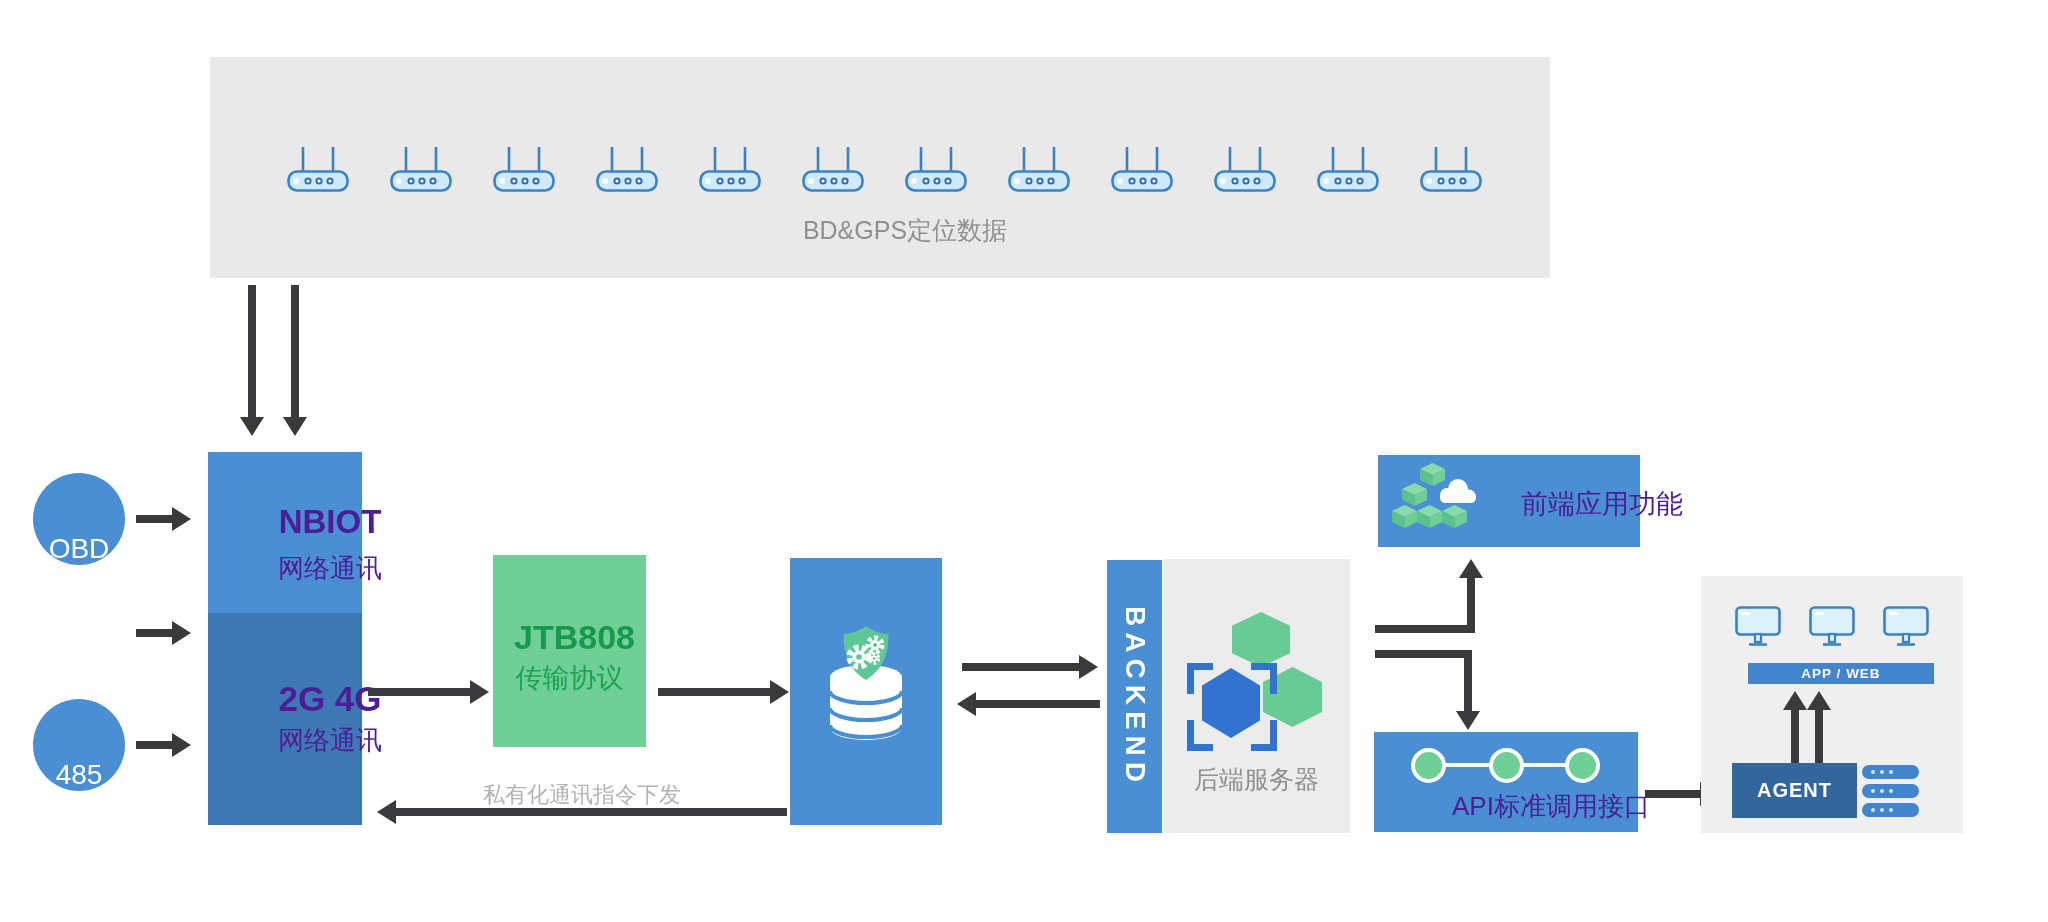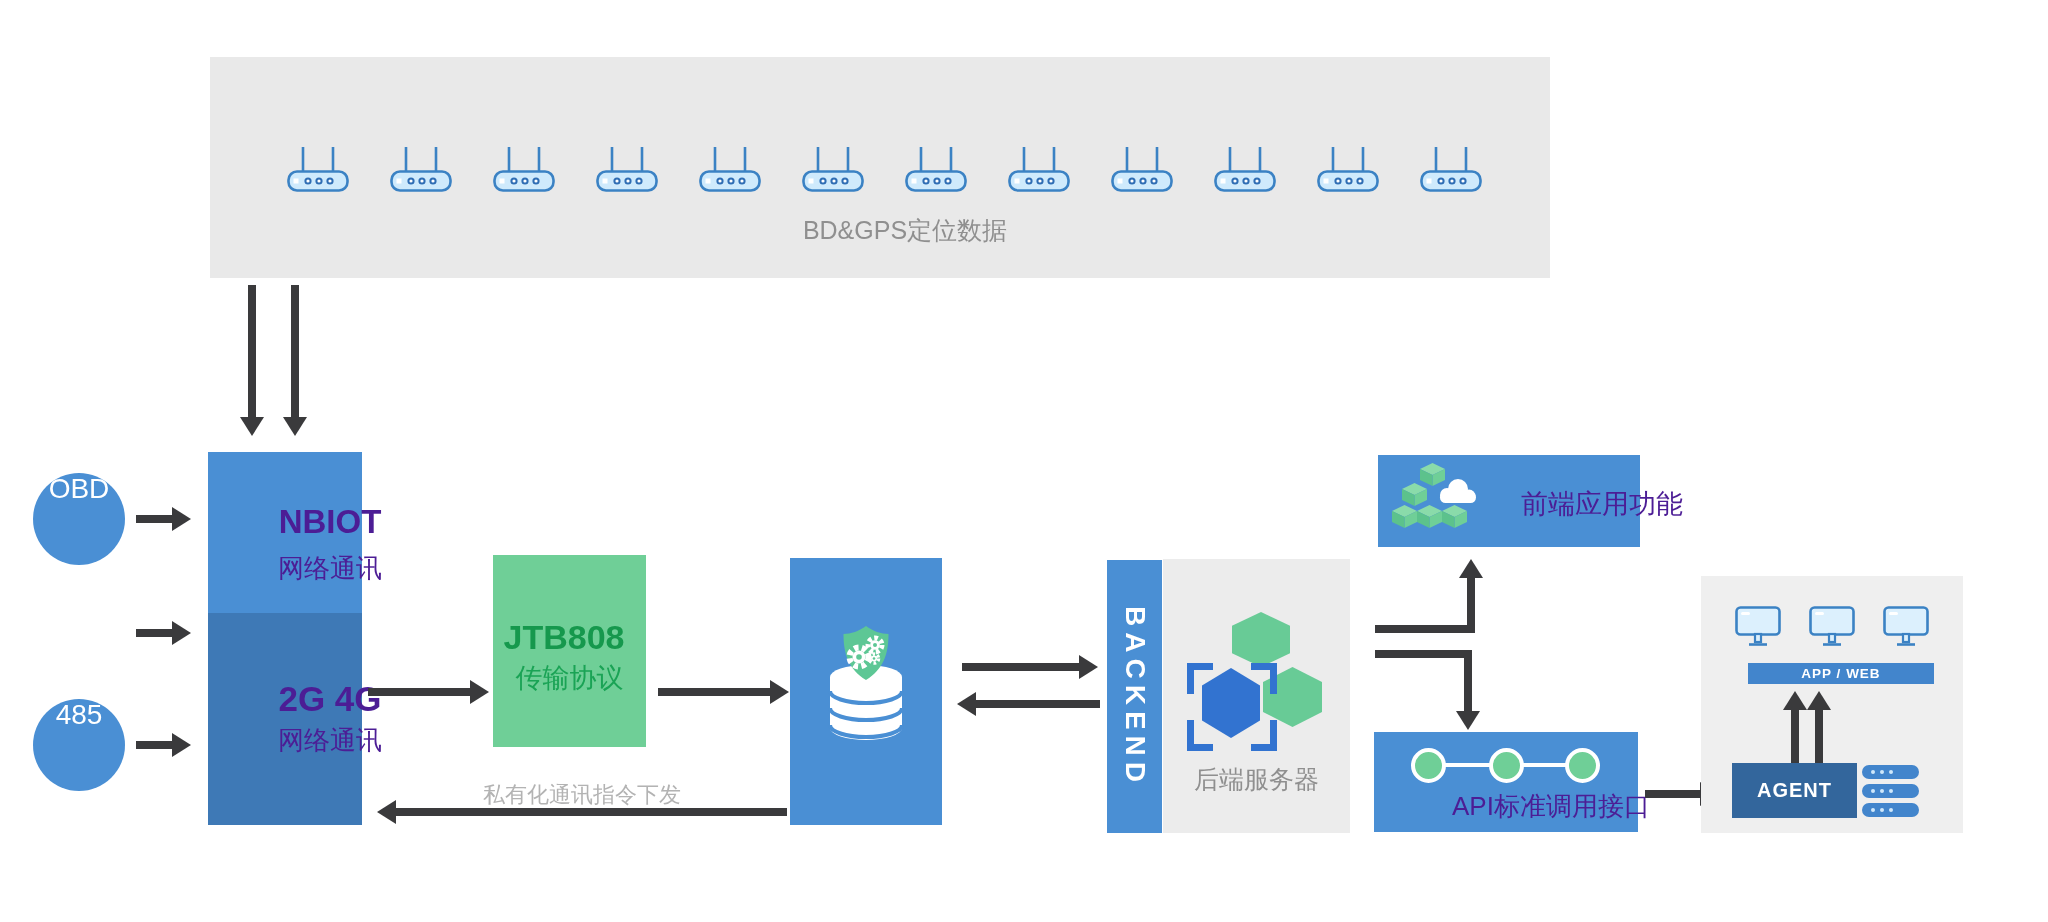--- a/index.html
+++ b/index.html
@@ -23,21 +23,21 @@
       border-width:19px 12px 0 12px;border-top-color:#3a3a3c;}
   
   .row{position:absolute;display:flex;justify-content:space-between;}
   .col{position:absolute;display:flex;flex-direction:column;gap:5px;}
   .server-bar{width:57px;height:14px;background:#4285cc;border-radius:7px;
       display:flex;align-items:center;gap:5px;padding-left:9px;box-sizing:border-box;}
   .server-bar i{width:4px;height:4px;border-radius:50%;background:#cfe8fb;}
   
   .wlabel{color:#4c1d95;position:absolute;margin-left:45px;}
   .circle{position:absolute;width:92px;height:92px;border-radius:50%;background:#4a8fd4;
-      display:flex;align-items:flex-start;justify-content:center;color:#fff;font-size:28px;}
+      display:flex;align-items:flex-end;justify-content:center;color:#fff;font-size:28px;}
   .vertical-label{writing-mode:vertical-rl;display:flex;align-items:center;justify-content:center;
       font-weight:bold;letter-spacing:6px;}
   .api-node{position:absolute;width:27px;height:27px;border-radius:50%;
       background:#6fcf97;border:4px solid #ffffff;box-sizing:content-box;}
 </style>
 </head>
 <body>
 
 <div class="stage">
 
@@ -170,21 +170,21 @@
   <div class="panel" style="left:208px;top:452px;width:154px;height:161px;background:#4a8fd4;"></div>
   <div class="panel" style="left:208px;top:613px;width:154px;height:212px;background:#3e79b6;"></div>
   <div class="wlabel ctext" style="left:208px;top:503px;width:154px;font-size:33px;font-weight:bold;">NBIOT</div>
   <div class="wlabel ctext" style="left:208px;top:551px;width:154px;font-size:26px;">网络通讯</div>
   <div class="wlabel ctext" style="left:208px;top:679px;width:154px;font-size:35px;font-weight:bold;">2G 4G</div>
   <div class="wlabel ctext" style="left:208px;top:723px;width:154px;font-size:26px;">网络通讯</div>
 
   <div class="arrow h right" style="left:368px;top:688px;width:102px;"></div>
 
   <div class="panel" style="left:493px;top:555px;width:153px;height:192px;background:#6fcf97;"></div>
-  <div class="abs ctext" style="left:493px;top:618px;width:142px;font-size:34px;font-weight:bold;color:#16984d;">JTB808</div>
+  <div class="abs ctext" style="left:493px;top:618px;width:142px;font-size:34px;font-weight:bold;color:#16984d;text-align:right;">JTB808</div>
   <div class="abs ctext" style="left:493px;top:660px;width:153px;font-size:27px;color:#1aa355;">传输协议</div>
 
   <div class="arrow h right" style="left:658px;top:688px;width:112px;"></div>
 
   <div class="abs ctext" style="left:483px;top:780px;width:170px;font-size:22px;color:#b3b3b3;white-space:nowrap;text-align:center;">私有化通讯指令下发</div>
   <div class="arrow h left" style="left:396px;top:808px;width:391px;"></div>
 
   <div class="panel" style="left:790px;top:558px;width:152px;height:267px;background:#4a8fd4;"></div>
   <svg class="abs" style="left:828px;top:625px;" width="76" height="124" viewBox="0 0 76 124">
     <ellipse cx="38" cy="52" rx="36" ry="12" fill="#ffffff"></ellipse>

